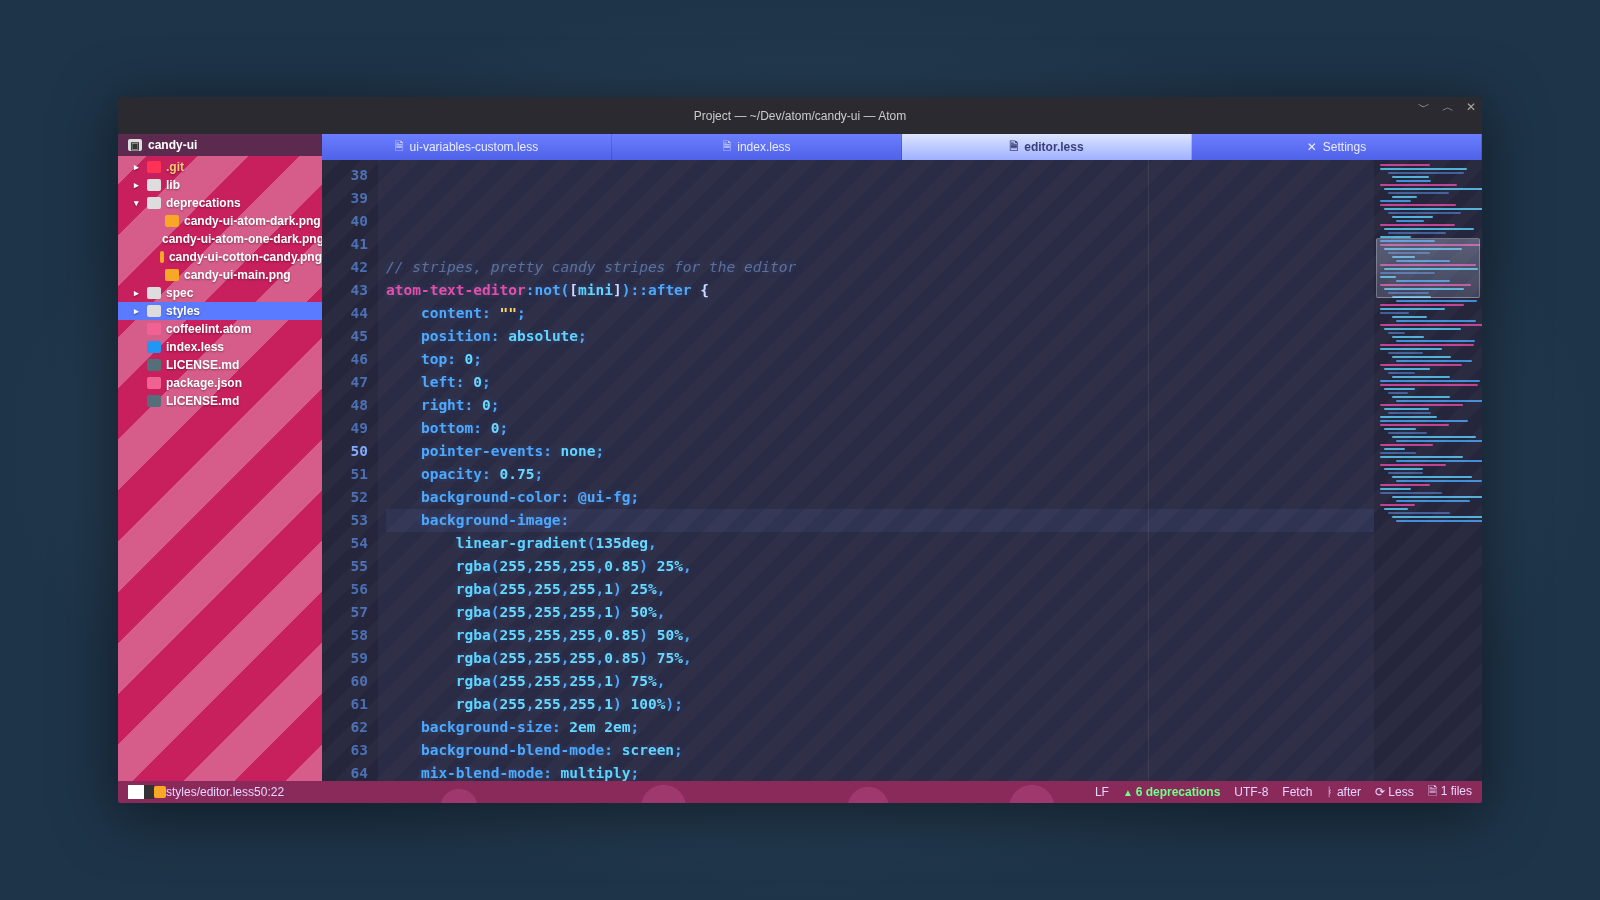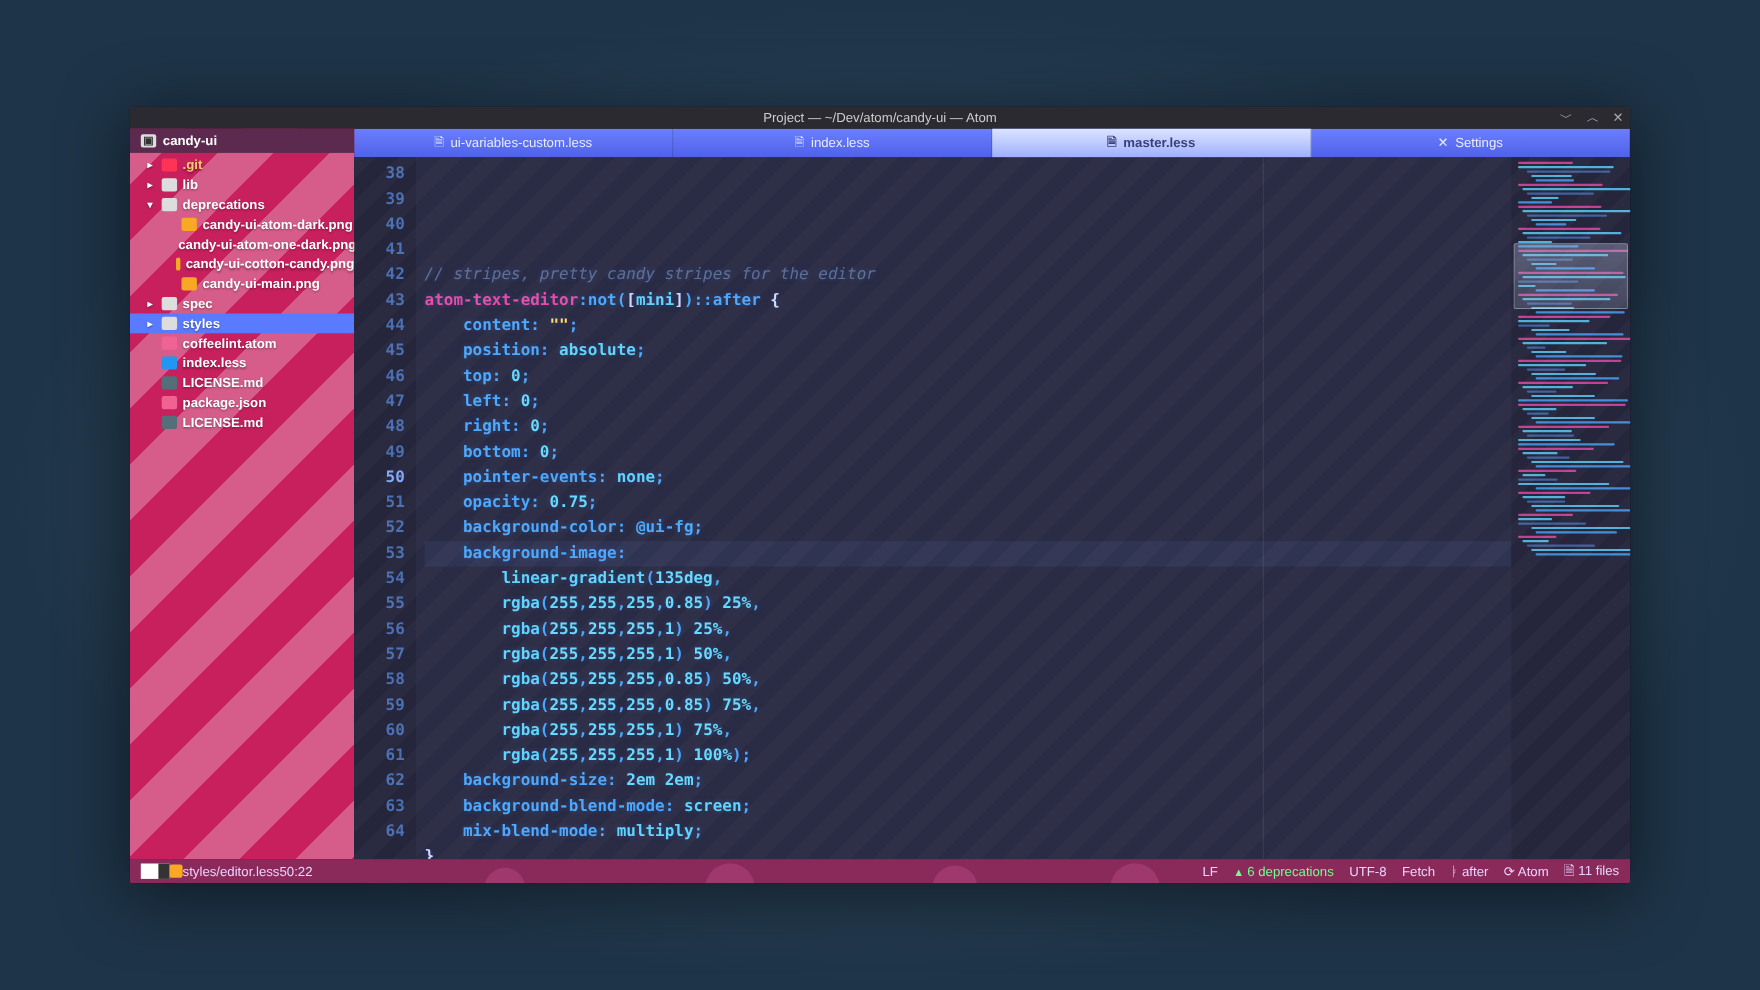--- a/index.html
+++ b/index.html
@@ -18,21 +18,21 @@
     height: 706px;
     background: #1a1528;
     box-shadow: 0 10px 60px rgba(0,0,0,0.5);
     display: flex;
     flex-direction: column;
     border-radius: 2px;
     overflow: hidden;
   }
   
   .titlebar {
-    height: 20px;
+    height: 37px;
     background: #2a2a30;
     display: flex;
     align-items: center;
     justify-content: center;
     position: relative;
     font-size: 12px;
     color: #ccc;
   }
   .win-controls {
     position: absolute;
@@ -281,21 +281,21 @@
     background: #fff;
     position: relative;
   }
   .sb-box::after {
     content:"";
     position:absolute;
     right:0; top:0; bottom:0; width:10px;
     background:#333;
   }
   .sb-fileicon { width:12px; height:12px; background:#f9a825; border-radius:2px; display:inline-block;}
-  .deprec { color: #6fff8a; font-weight: normal;}
+  .deprec { color: #6fff8a; font-weight: bold;}
   .deprec::before { content:"▲ "; font-size:10px;}
 </style>
 </head>
 <body>
 
 <div class="window">
 
   <div class="titlebar">
     <span>Project — ~/Dev/atom/candy-ui — Atom</span>
     <div class="win-controls">
@@ -391,21 +391,21 @@
           <div class="tab">
             <span class="tico">🗎</span>
             <span>ui-variables-custom.less</span>
           </div>
           <div class="tab">
             <span class="tico">🗎</span>
             <span>index.less</span>
           </div>
           <div class="tab active">
             <span class="tico">🗎</span>
-            <span>master.less</span>
+            <span>editor.less</span>
           </div>
           <div class="tab">
             <span class="gear">✕</span>
             <span>Settings</span>
           </div>
         </div>
       <div class="editor-body">
         <div class="gutter" id="gutter">
             <div class="ln">38</div>
             <div class="ln">39</div>
@@ -542,18 +542,18 @@
       <span class="sb-fileicon"></span>
       <span>styles/editor.less</span>
       <span>50:22</span>
     </div>
     <div class="sb-right">
       <span>LF</span>
       <span class="deprec">6 deprecations</span>
       <span>UTF-8</span>
       <span>Fetch</span>
       <span>ᛓ <span>after</span></span>
-      <span>⟳ <span>Atom</span></span>
-      <span>🗎 <span>11 files</span></span>
+      <span>⟳ <span>Less</span></span>
+      <span>🗎 <span>1 files</span></span>
     </div>
   </div>
 
 </div>
 
 </body></html>

